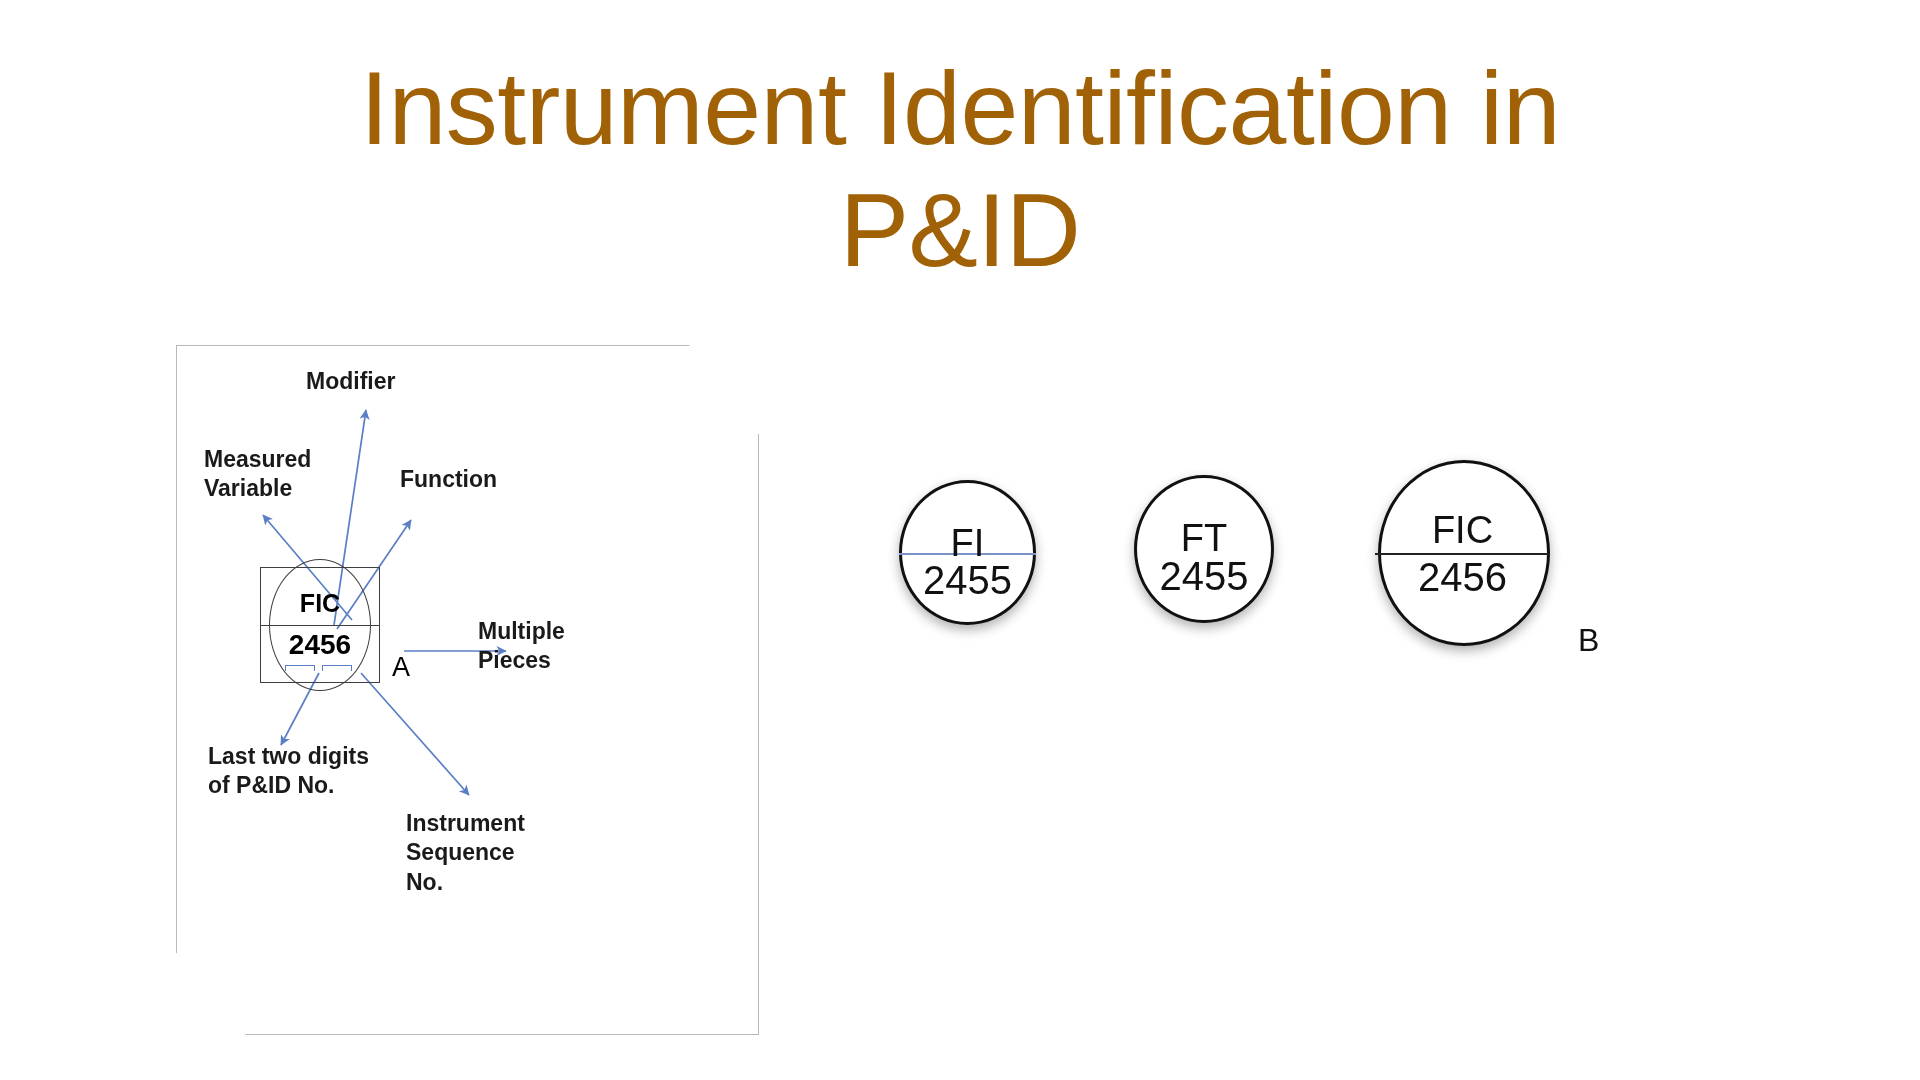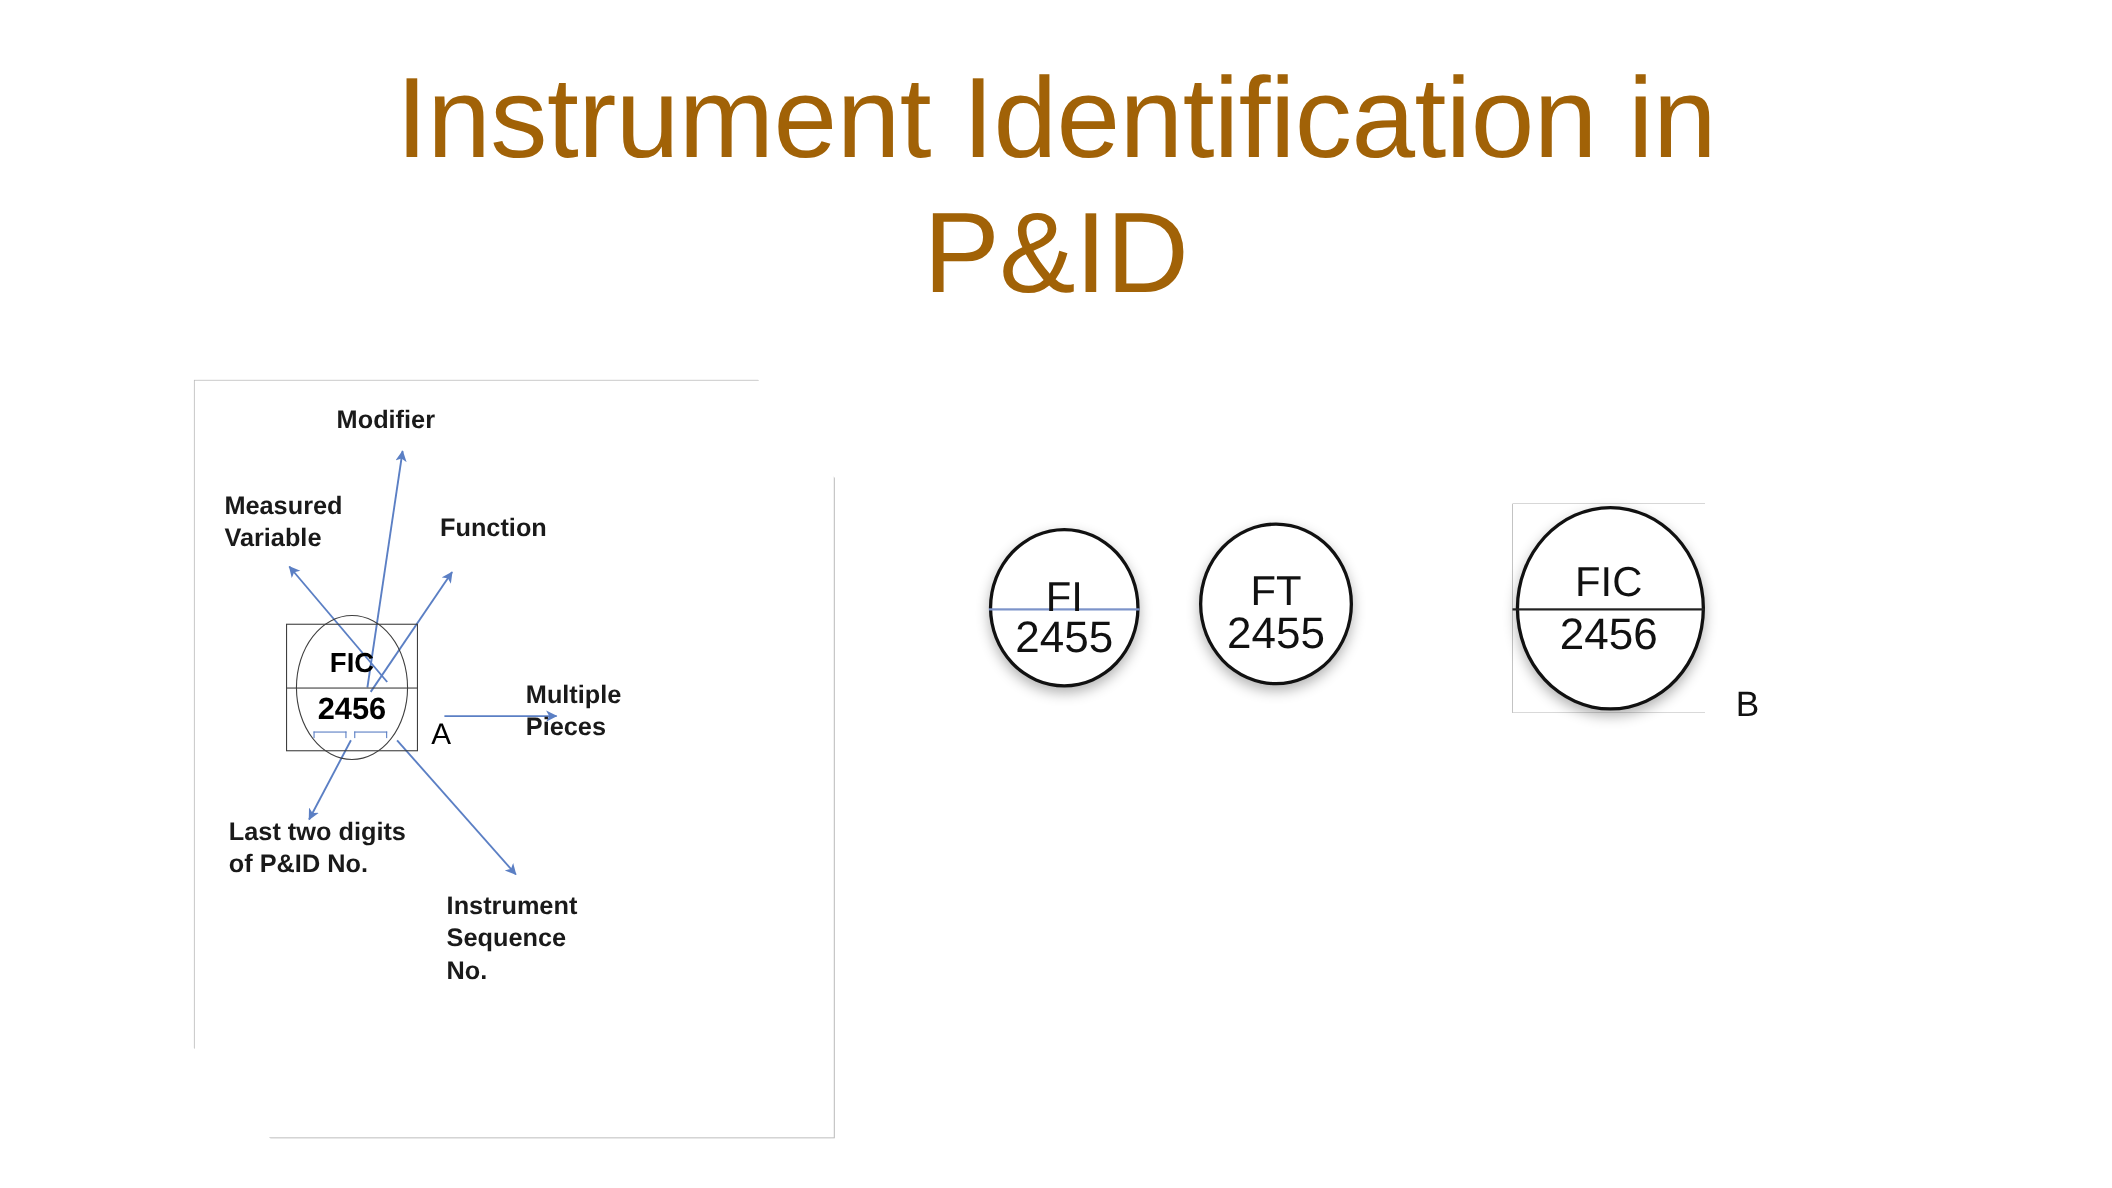--- a/index.html
+++ b/index.html
@@ -169,21 +169,21 @@
     width: 100%;
     top: 50%;
     height: 0;
   }
 
   
   #bubble-fi { left: 899px; top: 480px; width: 137px; height: 145px; }
   #bubble-fi .bubble-divider { border-top: 2px solid #7c93c9; }
 
   
-  #bubble-ft { left: 1090px; top: 475px; width: 140px; height: 148px; }
+  #bubble-ft { left: 1134px; top: 475px; width: 140px; height: 148px; }
 
   
   #bubble-fic { left: 1375px; top: 458px; width: 175px; height: 190px; }
   #bubble-fic-square {
     position: absolute;
     left: 1375px;
     top: 458px;
     width: 175px;
     height: 190px;
     border: 3px solid #111111;

